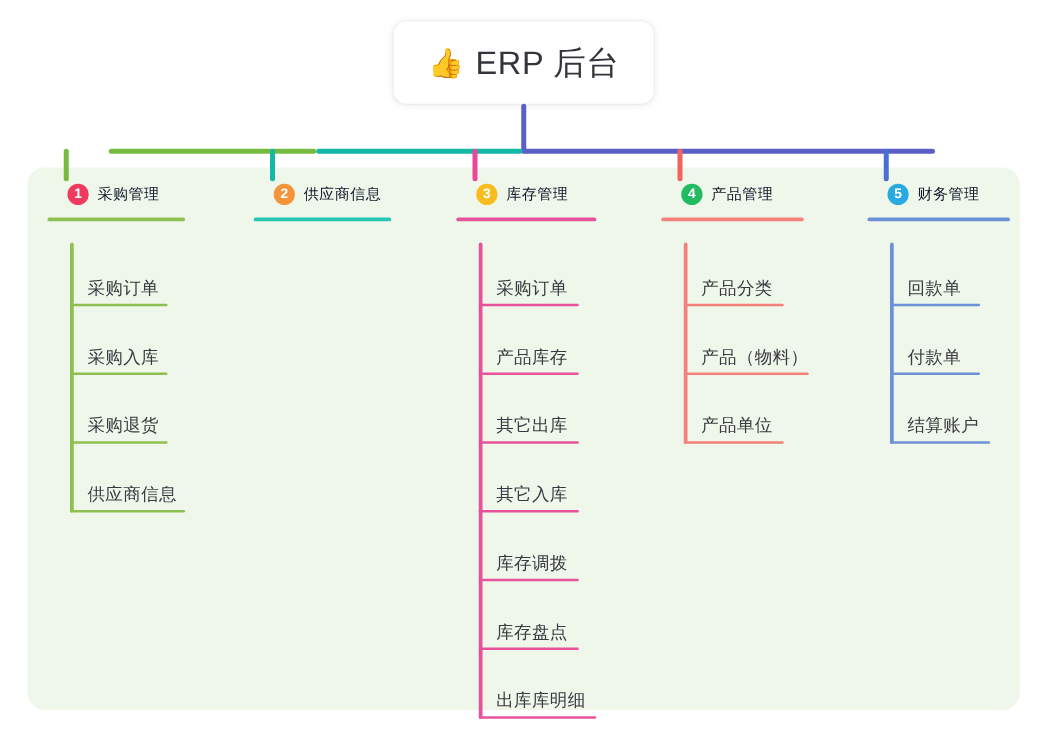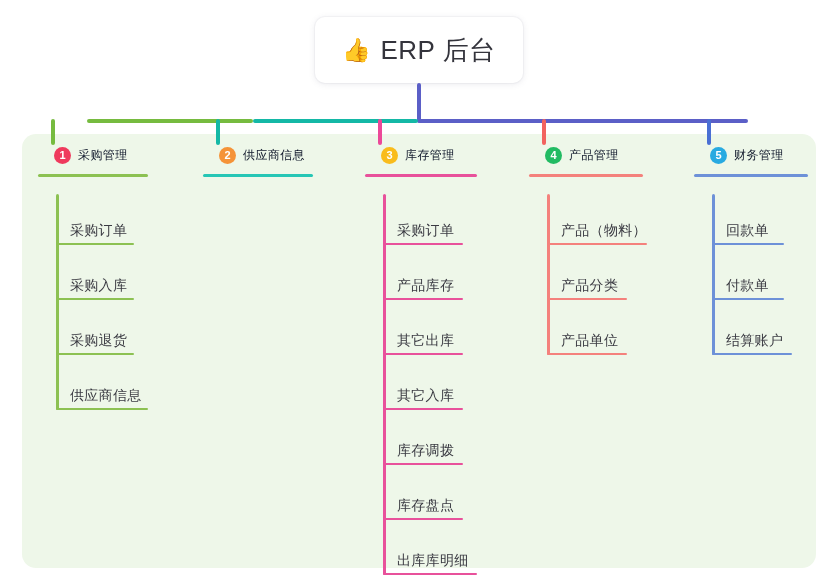--- a/index.html
+++ b/index.html
@@ -230,28 +230,28 @@
     </div>
     <div class="column" style="left: 529px; width: 160px;">
       <div class="col-head">
         <span class="badge" style="background: rgb(34, 187, 99);">4</span>
         <span class="col-title">产品管理</span>
       </div>
       <div class="col-underline" style="width: 114px; background: rgb(244, 129, 124);"></div>
       <div class="items">
         <div class="trunk" style="height: 161px; background: rgb(244, 129, 124);"></div>
         <div class="item">
+          <span class="item-label">产品分类</span>
+          <div class="item-rule" style="width: 80px; background: rgb(244, 129, 124);"></div>
+        </div>
+        <div class="item">
           <span class="item-label">产品（物料）</span>
           <div class="item-rule" style="width: 100px; background: rgb(244, 129, 124);"></div>
         </div>
         <div class="item">
-          <span class="item-label">产品分类</span>
-          <div class="item-rule" style="width: 80px; background: rgb(244, 129, 124);"></div>
-        </div>
-        <div class="item">
           <span class="item-label">产品单位</span>
           <div class="item-rule" style="width: 80px; background: rgb(244, 129, 124);"></div>
         </div>
       </div>
     </div>
     <div class="column" style="left: 694px; width: 150px;">
       <div class="col-head">
         <span class="badge" style="background: rgb(40, 170, 225);">5</span>
         <span class="col-title">财务管理</span>
       </div>

